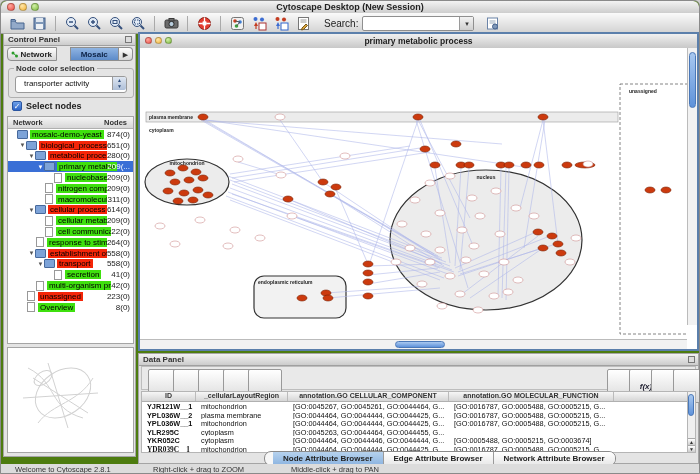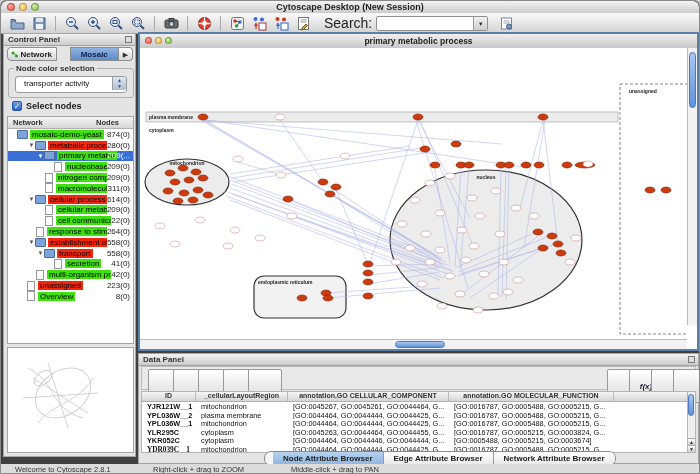--- a/index.html
+++ b/index.html
@@ -1,31 +1,31 @@
 <!DOCTYPE html>
 <html><head>
 <meta charset="utf-8">
 <style>
   html,body{margin:0;padding:0;background:#cfcfcf;font-family:"Liberation Sans",sans-serif;}
-  .app{position:relative;width:700px;height:474px;background:#404040;overflow:hidden;
+  .app{position:relative;width:700px;height:474px;background:#4d7c0f;overflow:hidden;
        border:1px solid #8a8a8a;box-sizing:border-box;border-radius:6px 6px 0 0;}
   
   .titlebar{position:absolute;left:0;top:0;width:100%;height:12px;
     background:linear-gradient(#f3f3f3,#cdcdcd);border-bottom:1px solid #9b9b9b;border-radius:6px 6px 0 0;}
   .tl{position:absolute;top:2px;width:8px;height:8px;border-radius:50%;border:1px solid rgba(0,0,0,.25);box-sizing:border-box;}
   .tl.red{left:6px;background:radial-gradient(circle at 35% 30%,#ffa79d,#ee5048);}
   .tl.yel{left:18px;background:radial-gradient(circle at 35% 30%,#ffe6a8,#f5b53a);}
   .tl.grn{left:30px;background:radial-gradient(circle at 35% 30%,#d2f0a8,#7fbb3e);}
   .titlebar .title{position:absolute;left:0;right:0;top:1px;text-align:center;font-size:9px;font-weight:bold;color:#222;}
   
   .toolbar{position:absolute;left:0;top:12px;width:100%;height:20px;
     background:linear-gradient(#fafafa,#d2d2d2);border-bottom:1px solid #9a9a9a;display:flex;align-items:center;}
   .tbtn{width:20px;height:17px;margin:0 1px;background:none;border:none;padding:0;display:flex;align-items:center;justify-content:center;}
   .tsep{width:1px;height:15px;background:#aaa;margin:0 5px;}
-  .tb-label{font-size:14px;color:#222;margin:0 4px 0 10px;}
+  .tb-label{font-size:10px;color:#222;margin:0 4px 0 10px;}
   .searchbox{width:110px;height:13px;background:#fff;border:1px solid #8f8f8f;border-radius:2px;position:relative;display:inline-block;}
   .sb-arrow{position:absolute;right:0;top:0;width:14px;height:13px;background:linear-gradient(#f2f2f2,#cfcfcf);
     border-left:1px solid #9a9a9a;font-size:7px;color:#333;text-align:center;line-height:13px;box-sizing:border-box;}
   
   .cpanel{position:absolute;left:2px;top:32px;width:133px;height:424px;background:#e4e4e4;border:1px solid #a5a5a5;box-sizing:border-box;}
   .panel-hd{height:11px;background:linear-gradient(#f2f2f2,#cccccc);border-bottom:1px solid #a0a0a0;position:relative;}
   .panel-hd .t{font-size:8px;font-weight:bold;color:#333;position:absolute;left:4px;top:1px;}
   .float-ic{position:absolute;right:3px;top:2px;width:7px;height:7px;border:1px solid #777;background:#ddd;box-sizing:border-box;}
   .cp-tabs{position:absolute;left:3px;top:13px;width:126px;height:14px;display:flex;}
   .cp-tab{flex:1;font-size:8px;font-weight:bold;color:#222;text-align:center;line-height:14px;
@@ -41,21 +41,21 @@
   .combo .cv{margin-left:8px;}
   .combo .stepper{position:absolute;right:0;top:0;width:13px;height:13px;border-left:1px solid #9a9a9a;
     background:linear-gradient(#dfe7f2,#aebfd8);border-radius:0 2px 2px 0;color:#31507e;font-size:5px;text-align:center;line-height:6px;}
   .chkrow{position:absolute;left:8px;top:66px;height:12px;display:flex;align-items:center;}
   .chk{width:10px;height:10px;border-radius:2px;background:linear-gradient(#6ea0e8,#2d64c8);border:1px solid #2a55a0;
     color:#fff;font-size:8px;line-height:10px;text-align:center;margin-right:4px;box-sizing:border-box;}
   .chklabel{font-size:9px;font-weight:bold;color:#222;}
   .treewrap{position:absolute;left:3px;top:82px;width:127px;height:228px;background:#fff;border:1px solid #a5a5a5;box-sizing:border-box;overflow:hidden;}
   .treehd{height:11px;background:linear-gradient(#f5f5f5,#d6d6d6);border-bottom:1px solid #b0b0b0;position:relative;}
   .treehd span{font-size:7.5px;font-weight:bold;color:#333;position:absolute;top:1px;}
-  .treehd .c1{left:5px;} .treehd .c2{right:14px;}
+  .treehd .c1{left:5px;} .treehd .c2{right:6px;}
   .trow{position:relative;height:10.8px;display:flex;align-items:center;white-space:nowrap;}
   .trow.sel{background:#3a6fd6;}
   .tri{font-size:6px;color:#555;width:7px;text-align:center;flex:0 0 auto;}
   .trow.sel .tri{color:#fff;}
   .fol{flex:0 0 auto;width:9px;height:7px;background:#7da3d8;border:1px solid #47699c;border-radius:1px;margin-right:2px;}
   .pag{flex:0 0 auto;width:6px;height:8px;background:#fff;border:1px solid #999;margin:0 3px 0 1px;}
   .lbl{font-size:8px;color:#000;padding:0 2px;line-height:9px;flex:0 0 auto;}
   .hl-g{background:#3fe00e;} .hl-r{background:#f52508;}
   .cnt{position:absolute;right:3px;font-size:8px;color:#222;background:#fff;}
   .trow.sel .cnt{color:#fff;background:transparent;}
@@ -247,20 +247,27 @@
         <span class="c1">Network</span>
         <span class="c2">Nodes</span>
       </div>
       <div>
           <div class="trow">
             <span style="width: 2px; flex: 0 0 auto;"></span>
             <span class="tri"></span>
             <span class="fol"></span>
             <span class="lbl hl-g">mosaic-demo-yeast</span>
             <span class="cnt">874(0)</span>
+          </div>
+          <div class="trow">
+            <span style="width: 11px; flex: 0 0 auto;"></span>
+            <span class="tri">▼</span>
+            <span class="fol"></span>
+            <span class="lbl hl-r">biological_process</span>
+            <span class="cnt">651(0)</span>
           </div>
           <div class="trow">
             <span style="width: 20px; flex: 0 0 auto;"></span>
             <span class="tri">▼</span>
             <span class="fol"></span>
             <span class="lbl hl-r">metabolic process</span>
             <span class="cnt">280(0)</span>
           </div>
           <div class="trow sel">
             <span style="width: 29px; flex: 0 0 auto;"></span>
@@ -639,21 +646,20 @@
           <div class="dtrow">
             <div style="width: 54px;">YPL036W__1</div>
             <div style="width: 92px;">mitochondrion</div>
             <div style="width: 161px;">[GO:0044464, GO:0044444, GO:0044425, G...</div>
             <div style="width: 165px;">[GO:0016787, GO:0005488, GO:0005215, G...</div>
           </div>
           <div class="dtrow">
             <div style="width: 54px;">YLR295C</div>
             <div style="width: 92px;">cytoplasm</div>
             <div style="width: 161px;">[GO:0045263, GO:0044464, GO:0044455, G...</div>
-            <div style="width: 165px;">[GO:0016787, GO:0005215, GO:0003824, G...</div>
           </div>
           <div class="dtrow">
             <div style="width: 54px;">YKR052C</div>
             <div style="width: 92px;">cytoplasm</div>
             <div style="width: 161px;">[GO:0044464, GO:0044446, GO:0044444, G...</div>
             <div style="width: 165px;">[GO:0005488, GO:0005215, GO:0003674]</div>
           </div>
           <div class="dtrow">
             <div style="width: 54px; font-family: Liberation Serif, serif;">YDR039C__1</div>
             <div style="width: 92px;">mitochondrion</div>

